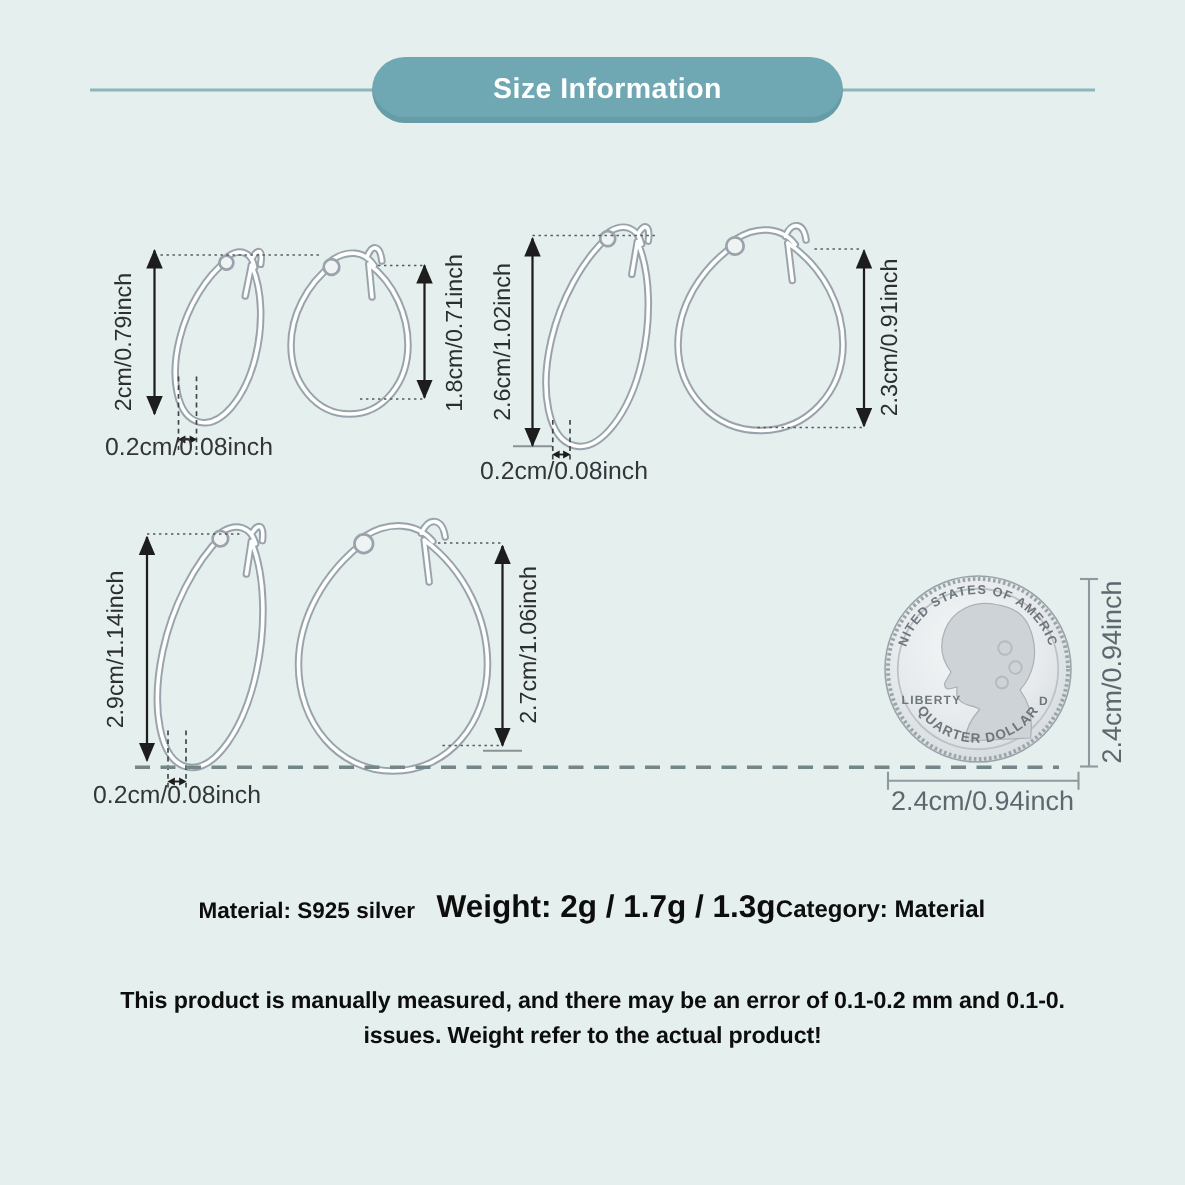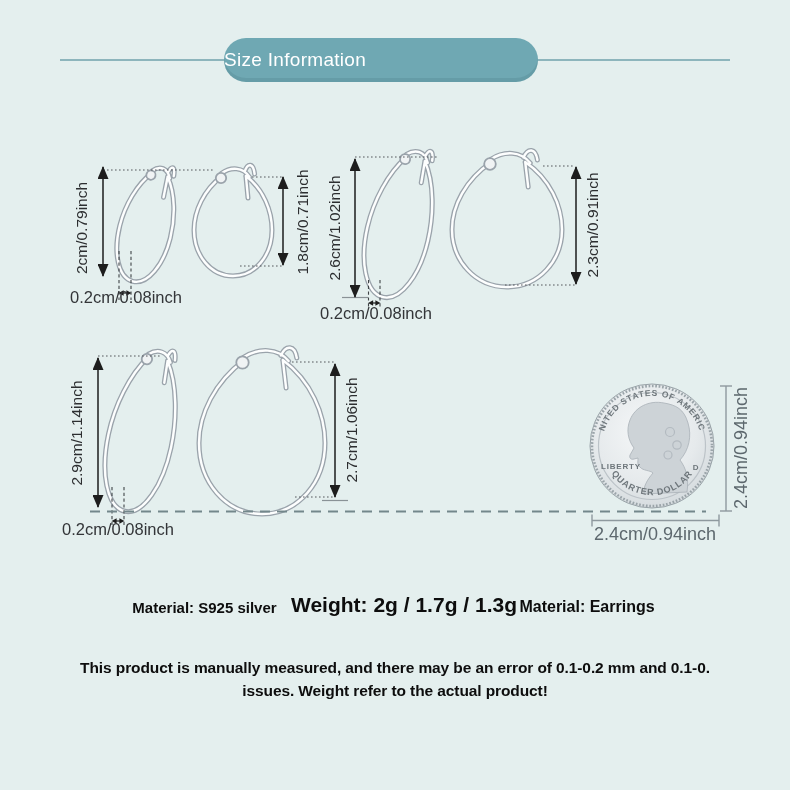--- a/index.html
+++ b/index.html
@@ -6,24 +6,24 @@
   body{
     width:790px;height:790px;position:relative;overflow:hidden;
     background:#e4efee;
     font-family:"Liberation Sans","DejaVu Sans",sans-serif;
   }
   .banner-line{
     position:absolute;left:60px;top:59px;width:670px;height:1.5px;
     background:#8db5bc;
   }
   .banner-pill{
-    position:absolute;left:224px;top:38px;width:314px;height:44px;
+    position:absolute;left:248px;top:38px;width:314px;height:44px;
     background:#6fa8b3;border-radius:23px;
-    display:flex;align-items:center;
-    color:#ffffff;font-weight:normal;font-size:19px;letter-spacing:.3px;
+    display:flex;align-items:center;justify-content:center;
+    color:#ffffff;font-weight:bold;font-size:19px;letter-spacing:.3px;
     box-shadow:inset 0 -4px 0 rgba(30,70,80,.12);
   }
   svg{position:absolute;left:0;top:0;}
   svg text{font-family:"Liberation Sans","DejaVu Sans",sans-serif;}
   .t-o{fill:none;stroke:#9aa3ab;stroke-width:5;stroke-linecap:round;}
   .t-i{fill:none;stroke:#fdfefe;stroke-width:2.4;stroke-linecap:round;}
   .hinge{fill:#f0f3f4;stroke:#9aa3ab;stroke-width:1.8;}
   .dim{stroke:#1d1d1d;stroke-width:1.5;}
   .dot{stroke:#55595c;stroke-width:1;stroke-dasharray:1.6 2.4;fill:none;}
   .dashv{stroke:#3f4447;stroke-width:1.1;stroke-dasharray:3.2 2.6;fill:none;}
@@ -195,18 +195,18 @@
   <g>
     <line class="coinline" x1="592" y1="520.5" x2="719" y2="520.5"></line>
     <line class="coinline" x1="592" y1="514.5" x2="592" y2="526.5"></line>
     <line class="coinline" x1="719" y1="514.5" x2="719" y2="526.5"></line>
     <text class="coinlabel" x="655" y="540" text-anchor="middle">2.4cm/0.94inch</text>
   </g>
 </svg>
 
 <div class="spec spec-material">Material: S925 silver</div>
 <div class="spec spec-weight">Weight: 2g / 1.7g / 1.3g</div>
-<div class="spec spec-category">Material: Earrings</div>
+<div class="spec spec-category">Category: Material</div>
 
 <div class="disclaimer">
   <div>This product is manually measured, and there may be an error of 0.1-0.2 mm and 0.1-0.</div>
   <div>issues. Weight refer to the actual product!</div>
 </div>
 
 </body></html>

